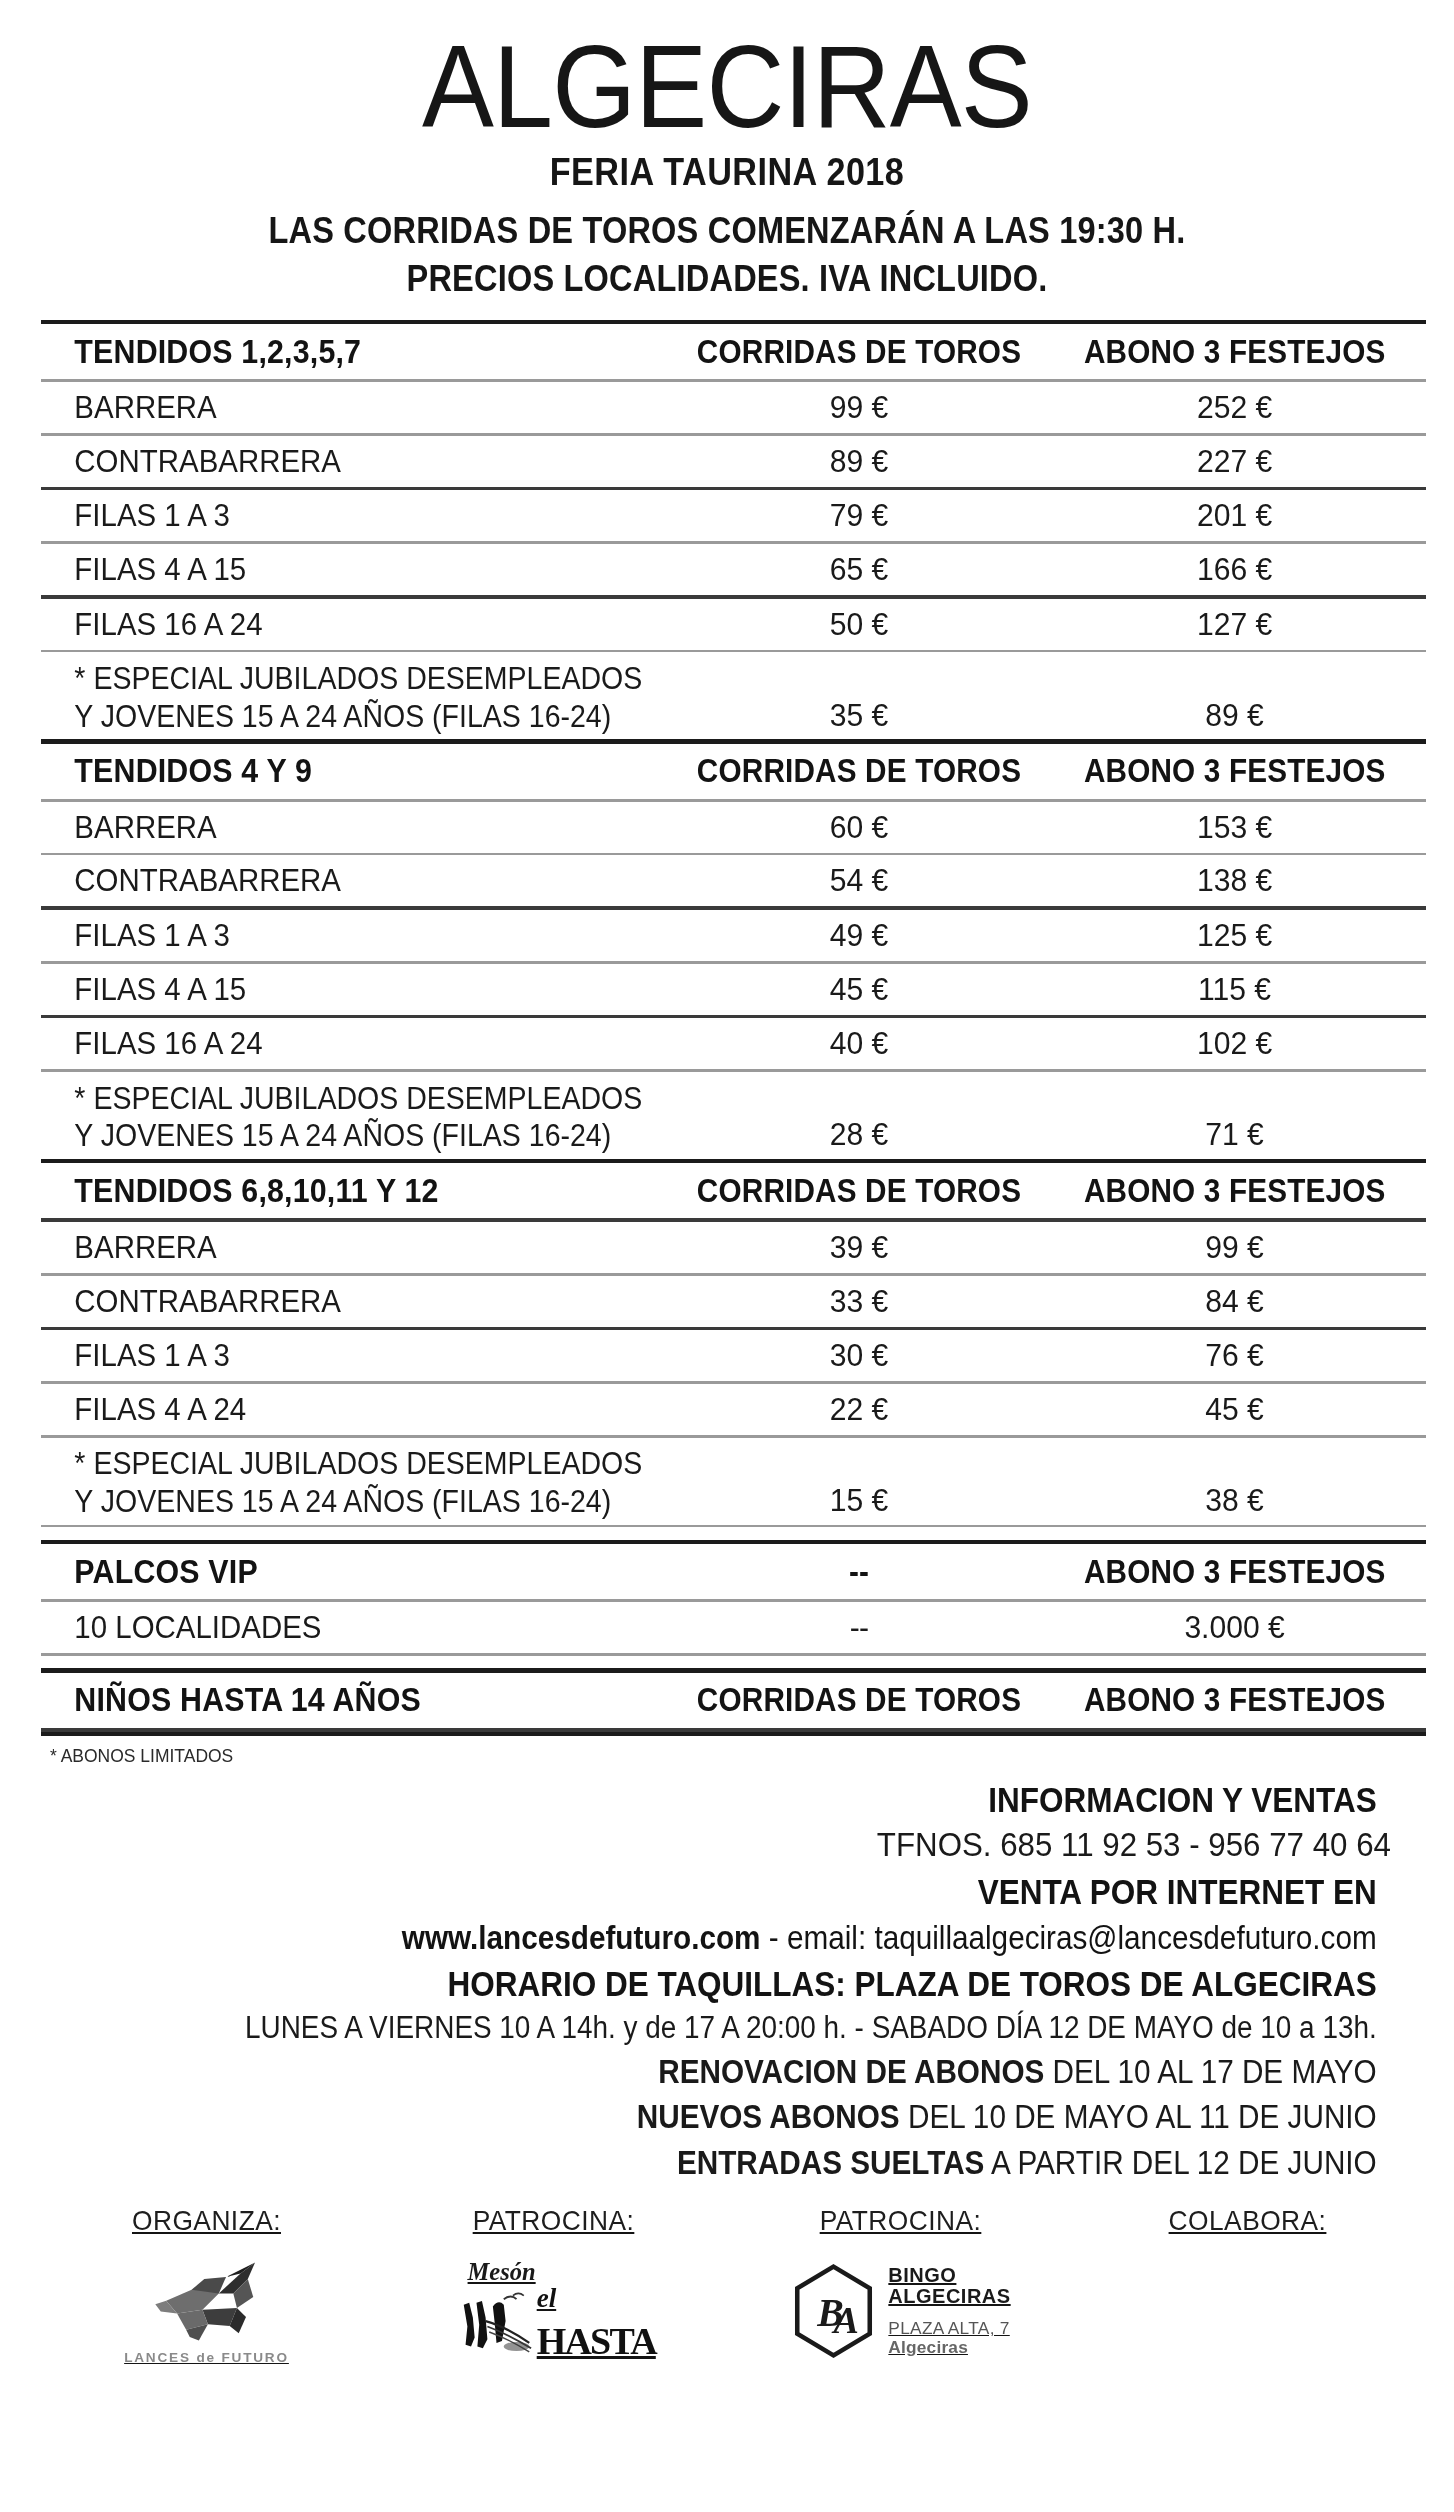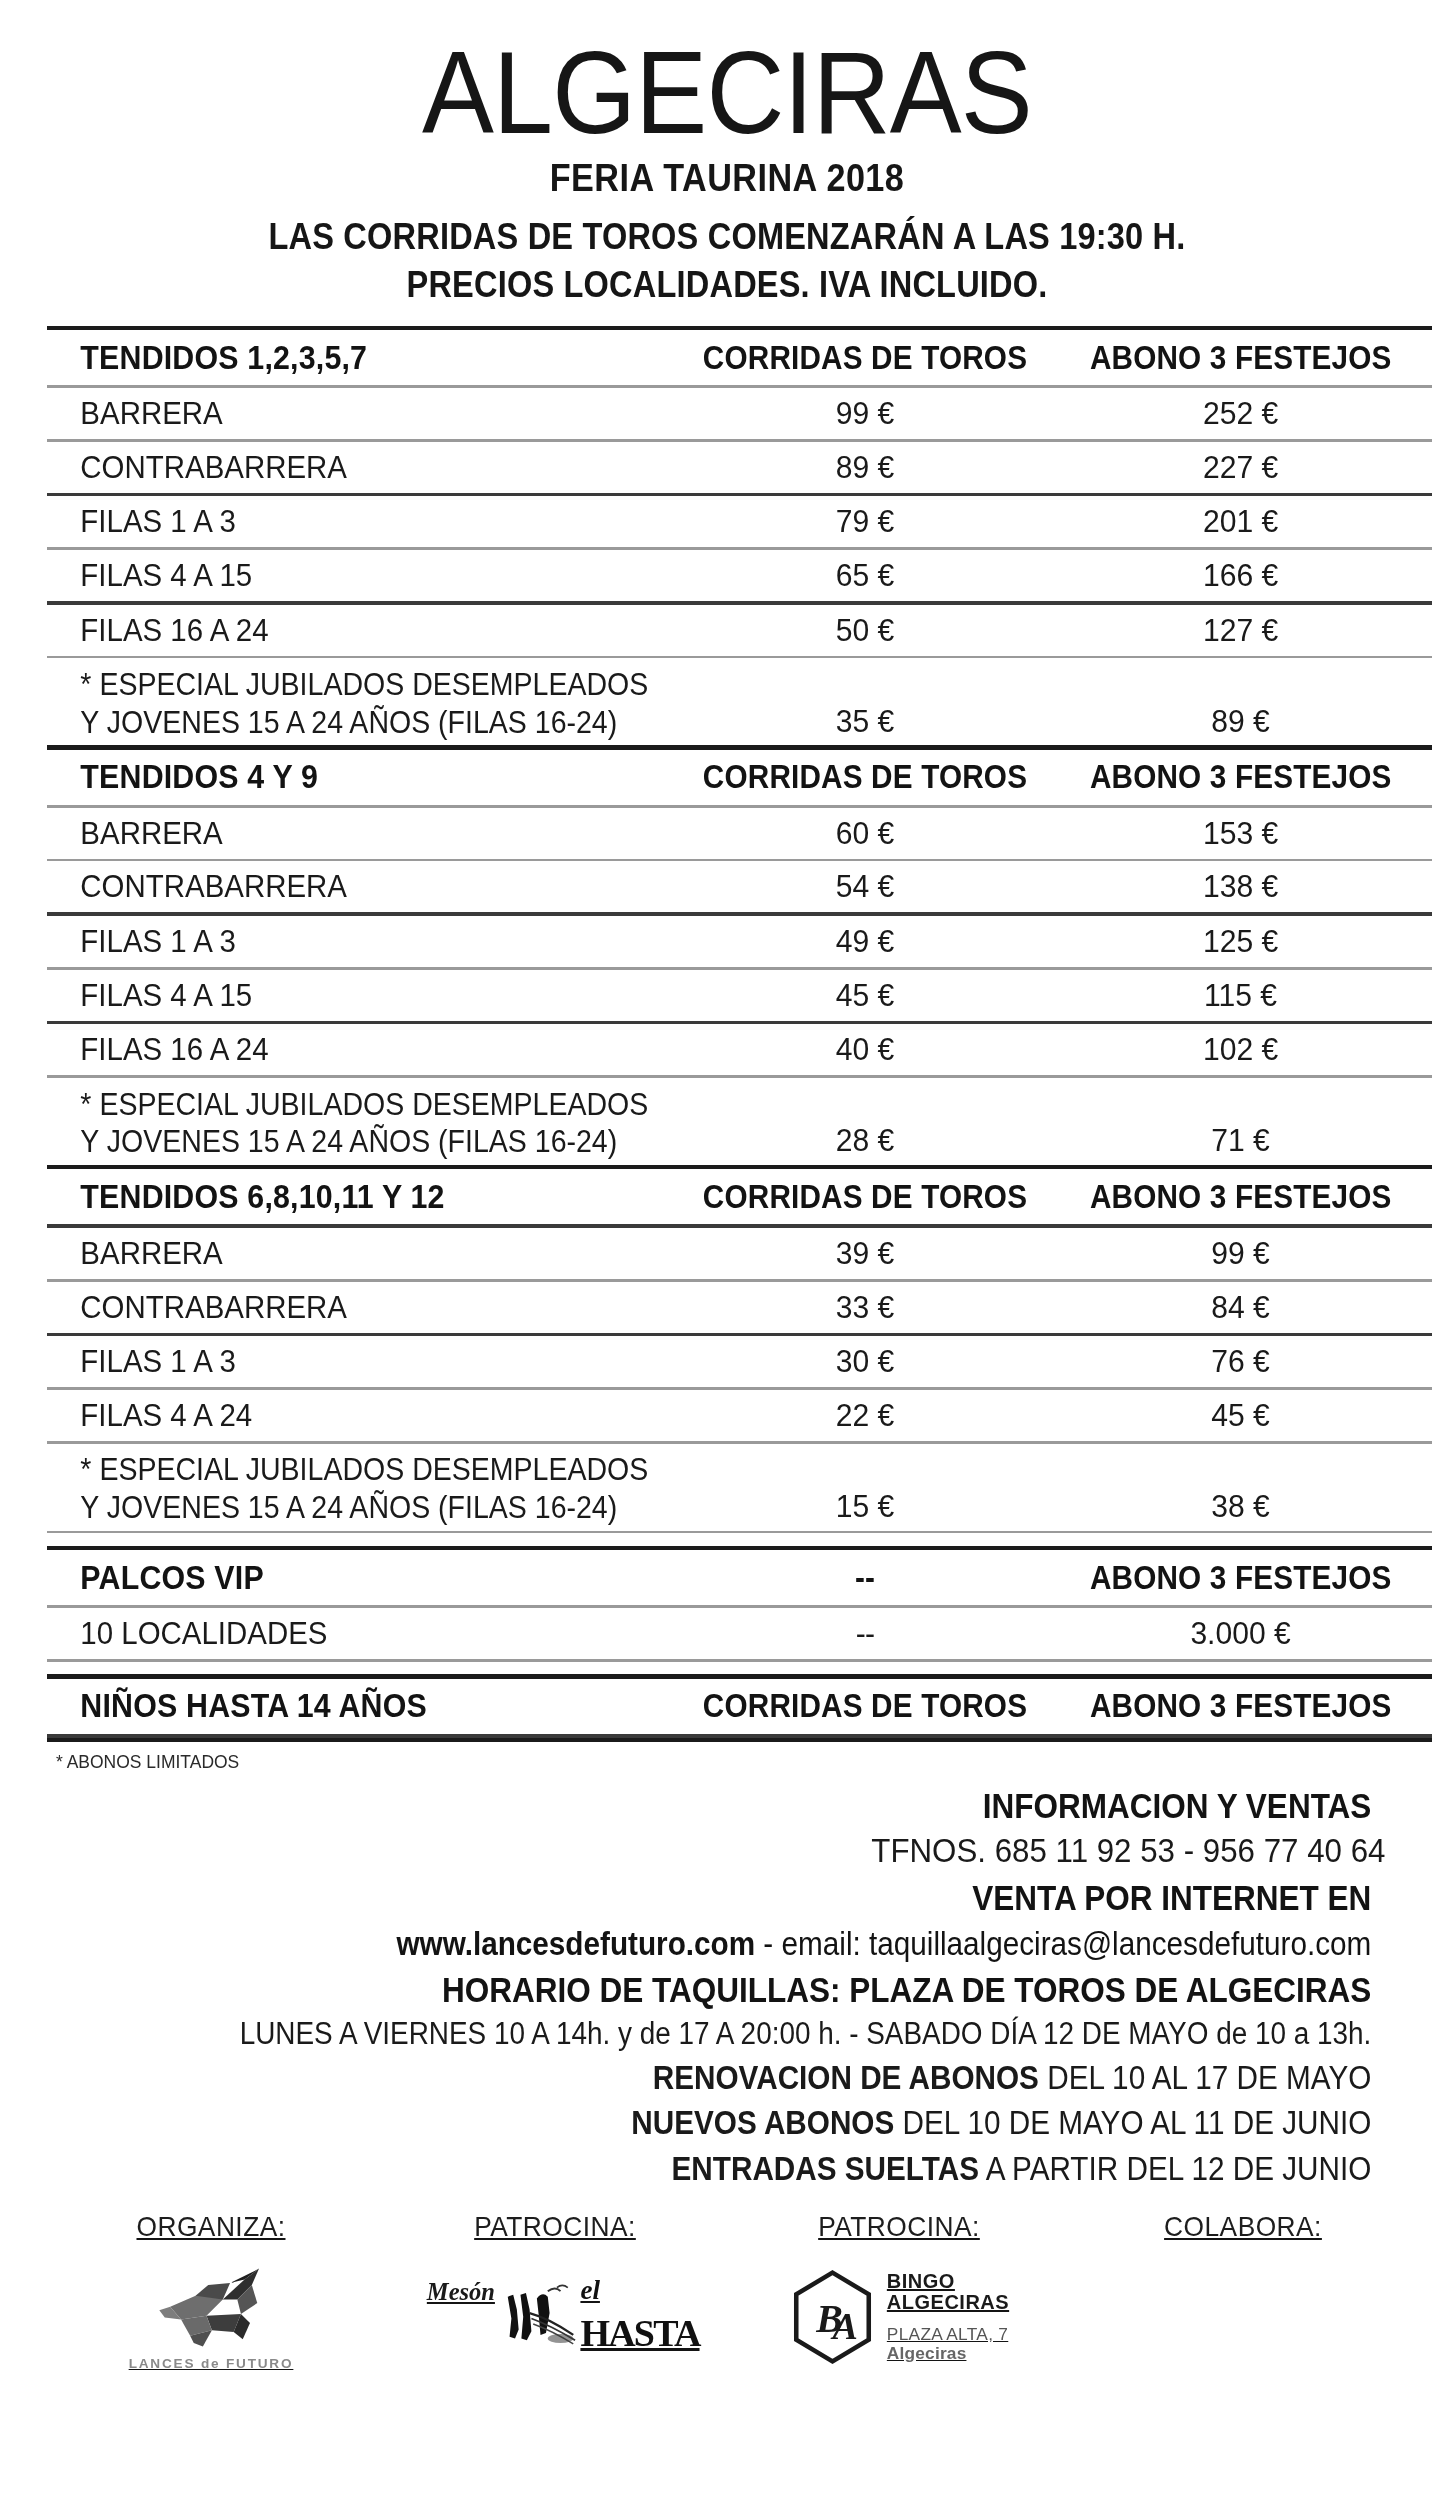--- a/index.html
+++ b/index.html
@@ -13,21 +13,21 @@
     height: 2512px;
     font-family: "Liberation Sans", sans-serif;
     color: #141414;
     -webkit-font-smoothing: antialiased;
     overflow: hidden;
   }
   .poster {
     position: relative;
     width: 1454px;
     height: 2512px;
-    padding: 12px;
+    padding: 6px;
     box-sizing: border-box;
   }
 
   
   .header {
     text-align: center;
     padding-top: 27px;
   }
   .title-main {
     font-size: 116px;
@@ -255,21 +255,21 @@
 
   .logo-lances { display: flex; flex-direction: column; align-items: center; }
   .logo-lances-name {
     font-size: 13.6px;
     letter-spacing: 1.8px;
     color: #8a8a8a;
     margin-top: 1.8px;
     font-weight: 700;
   }
 
-  .logo-meson { display: flex; flex-direction: row; align-items: center; position: relative; }
+  .logo-meson { display: flex; flex-direction: column; align-items: center; position: relative; }
   .meson-word {
     font-family: "Liberation Serif", serif;
     font-style: italic;
     font-weight: 700;
     font-size: 24.5px;
     color: #1a1a1a;
     align-self: flex-start;
     margin-left: 16.4px;
   }
   .meson-row { display: flex; align-items: flex-end; margin-top: -3.6px; }

